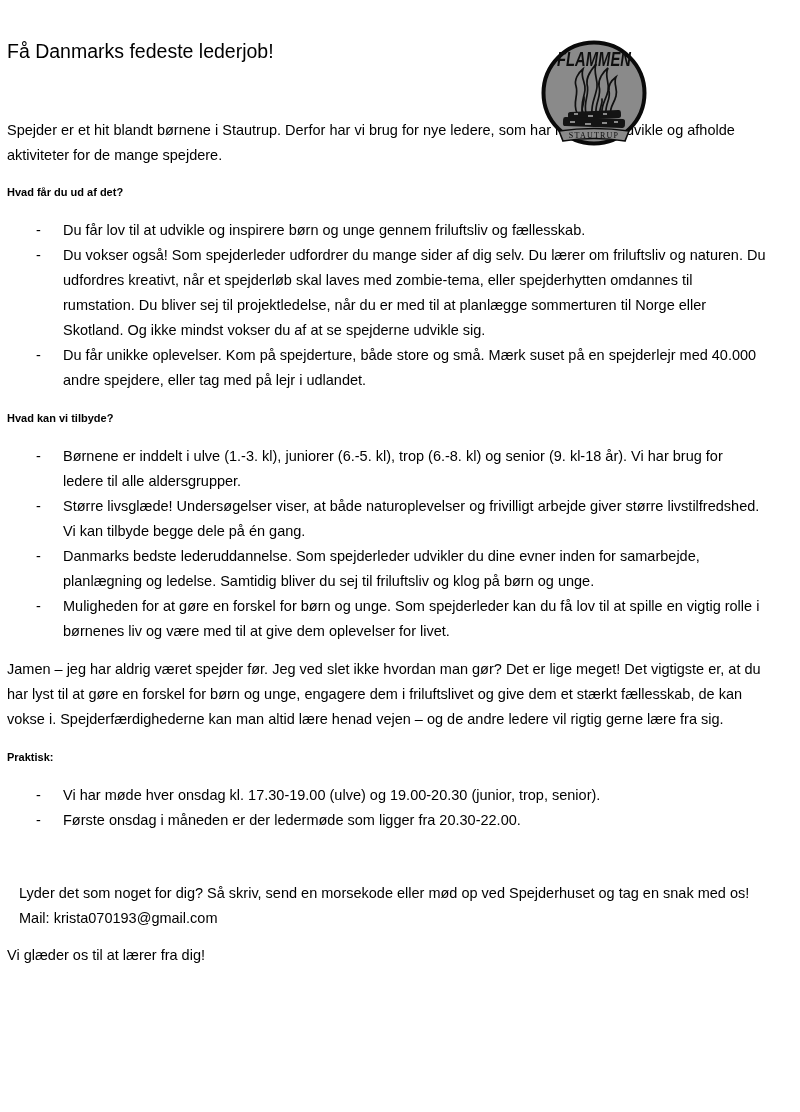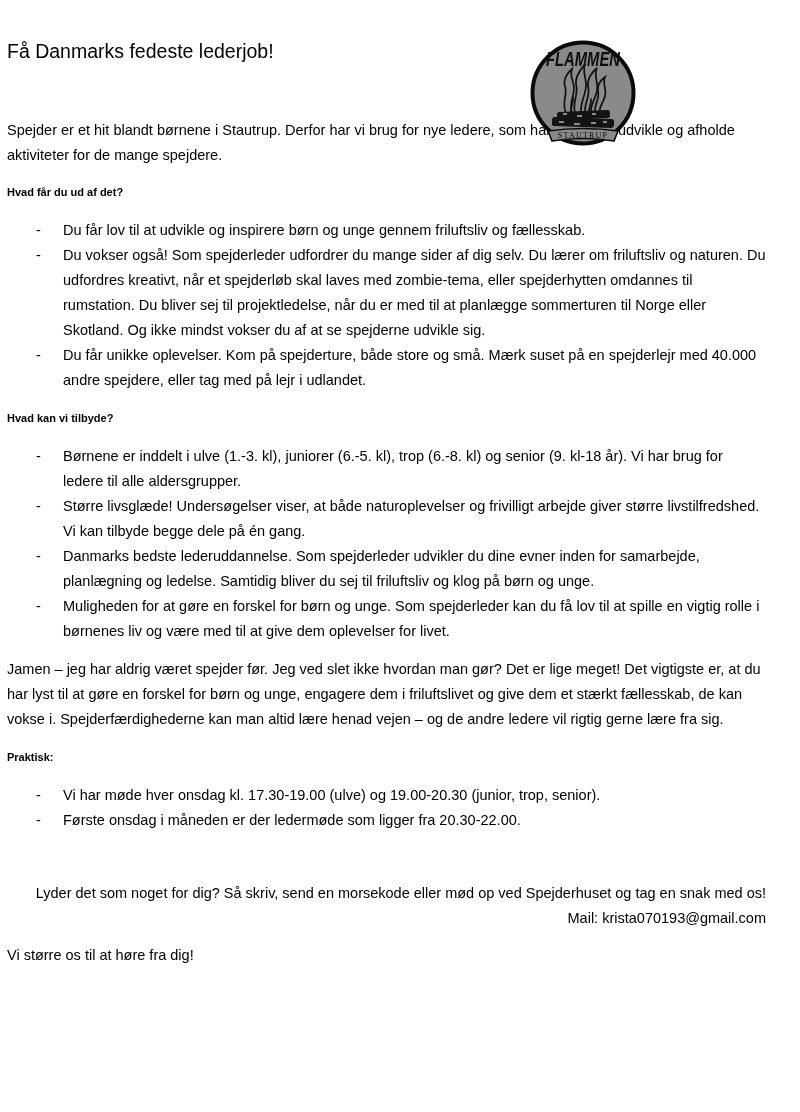--- a/index.html
+++ b/index.html
@@ -23,21 +23,21 @@
     padding: 0 34px 0 7px;
   }
   .doc-title {
     margin: 38px 0 0 0;
     font-size: 19.5px;
     font-weight: 400;
     line-height: 27px;
   }
   .logo-wrap {
     position: absolute;
-    left: 529px;
+    left: 540px;
     top: 1px;
     width: 108px;
     height: 108px;
   }
   p.intro {
     margin: 53px 0 12px 0;
   }
   p {
     margin: 0 0 13px 0;
   }
@@ -60,22 +60,21 @@
     padding-left: 56px;
     line-height: 25px;
   }
   ul.dash-list li::before {
     content: "-";
     position: absolute;
     left: 29px;
     top: 0;
   }
   p.closing {
-    margin: 48px 0 12px 4px;
-    text-align: right;
+    margin: 48px 0 12px 12px;
   }
   p.signoff {
     margin: 0;
   }
   strong { font-weight: 400; }
 </style>
 </head>
 <body>
 
 <div class="page">
@@ -132,15 +131,15 @@
   <p><strong>Jamen – jeg har aldrig været spejder før. Jeg ved slet ikke hvordan man gør?</strong><span> Det er lige meget! Det vigtigste er, at du har lyst til at gøre en forskel for børn og unge, engagere dem i friluftslivet og give dem et stærkt fællesskab, de kan vokse i. Spejderfærdighederne kan man altid lære henad vejen – og de andre ledere vil rigtig gerne lære fra sig.</span></p>
 
   <h2 class="sec-heading">Praktisk:</h2>
   <ul class="dash-list tight">
     <li>Vi har møde hver onsdag kl. 17.30-19.00 (ulve) og 19.00-20.30 (junior, trop, senior).</li>
     <li>Første onsdag i måneden er der ledermøde som ligger fra 20.30-22.00.</li>
   </ul>
 
   <p class="closing"><span>Lyder det som noget for dig? Så skriv, send en morsekode eller mød op ved Spejderhuset og tag en snak med os! </span><strong>Mail:</strong><span> krista070193@gmail.com</span></p>
 
-  <p class="signoff">Vi større os til at høre fra dig!</p>
+  <p class="signoff">Vi glæder os til at lærer fra dig!</p>
 
 </div>
 
 </body></html>

